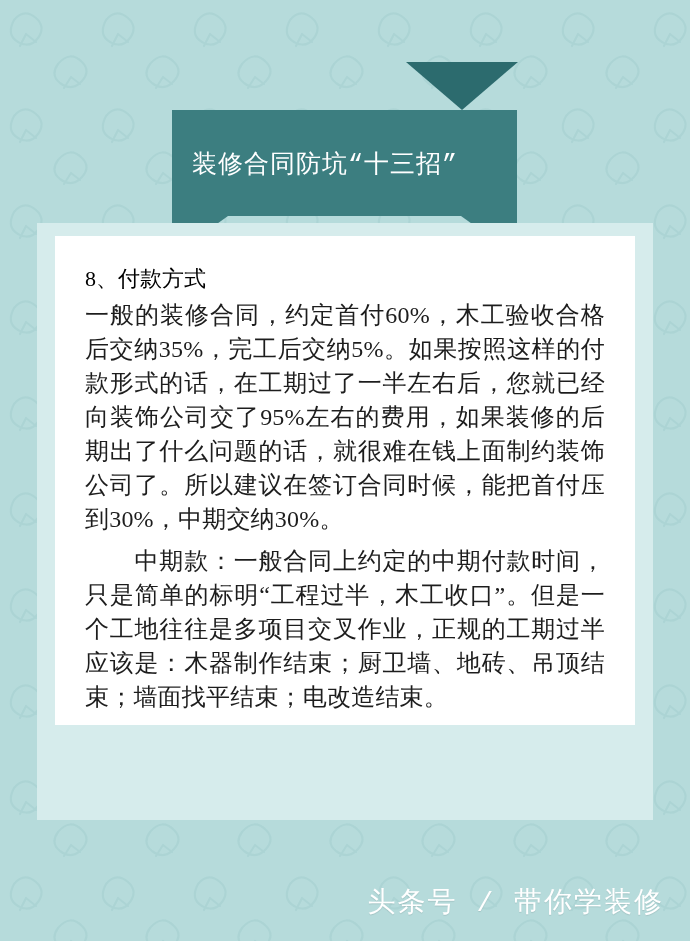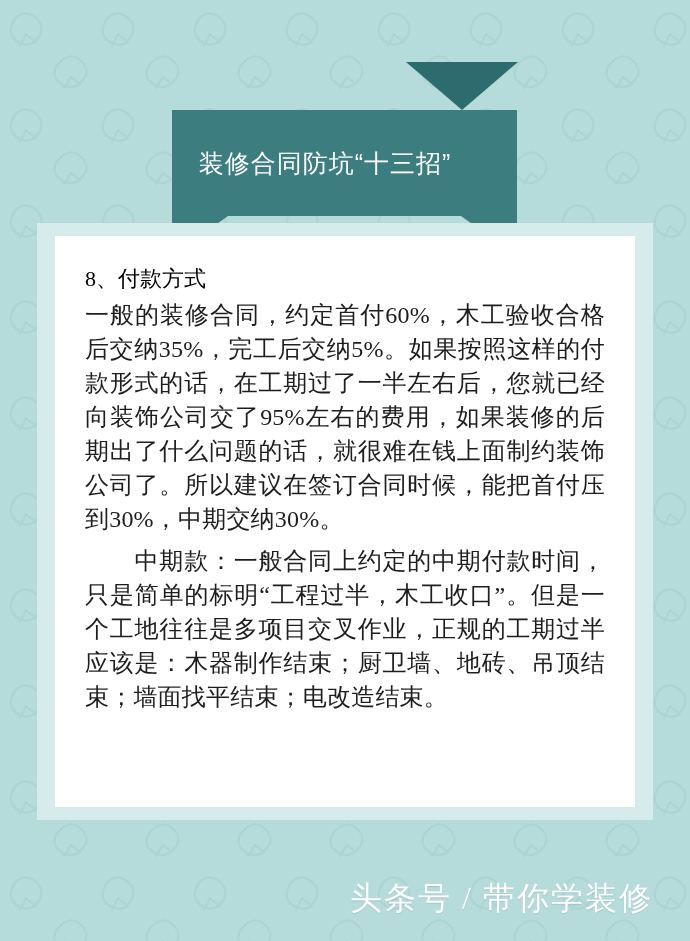--- a/index.html
+++ b/index.html
@@ -85,39 +85,39 @@
     left: 172px;
     top: 48px;
     width: 306px;
     height: 106px;
     display: flex;
     align-items: center;
     justify-content: center;
     color: #ffffff;
     font-size: 25px;
     letter-spacing: 1px;
-    font-family: Liberation Sans, sans-serif;
+    font-family: Liberation Mono, monospace;
     white-space: nowrap;
   }
 
   
   .card-outer {
     position: absolute;
     left: 37px;
     top: 223px;
     width: 616px;
     height: 597px;
     background: #d6ecec;
   }
   .card {
     position: absolute;
     left: 55px;
     top: 236px;
     width: 580px;
-    height: 571px;
+    height: 489px;
     background: #ffffff;
     box-sizing: border-box;
     padding: 26px 30px 28px 30px;
   }
 
   .body-text {
     color: #1d1d1d;
     font-size: 24px;
     line-height: 34px;
     font-family: "Liberation Serif", serif;
@@ -137,26 +137,26 @@
 
   .para {
     margin: 0;
   }
   .para + .para {
     margin-top: 8px;
   }
 
   .footer {
     position: absolute;
-    right: 37px;
+    right: 26px;
     bottom: 20px;
     color: #ffffff;
-    font-size: 32px;
+    font-size: 28px;
     letter-spacing: 2px;
-    font-family: Liberation Serif, serif;
+    font-family: Liberation Mono, monospace;
     text-shadow: 0 1px 1px rgba(0,0,0,0.10);
   }
 </style>
 </head>
 <body>
 
 <div class="page">
 
   <svg class="pattern" width="690" height="941" viewBox="0 0 690 941" xmlns="http://www.w3.org/2000/svg">
     <defs>

